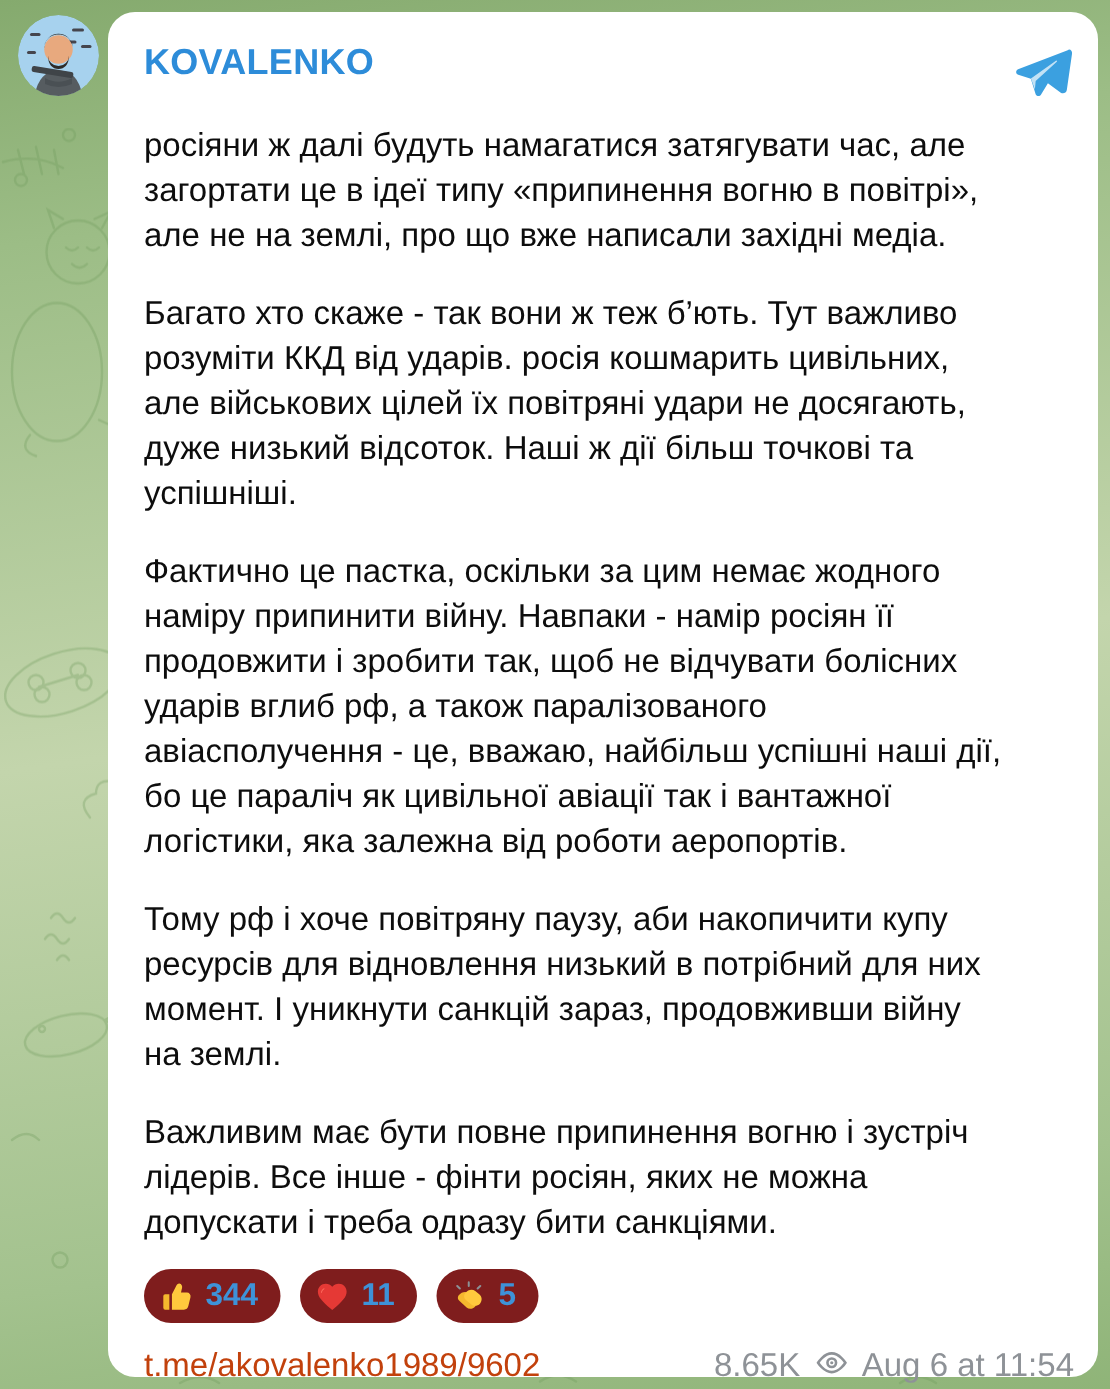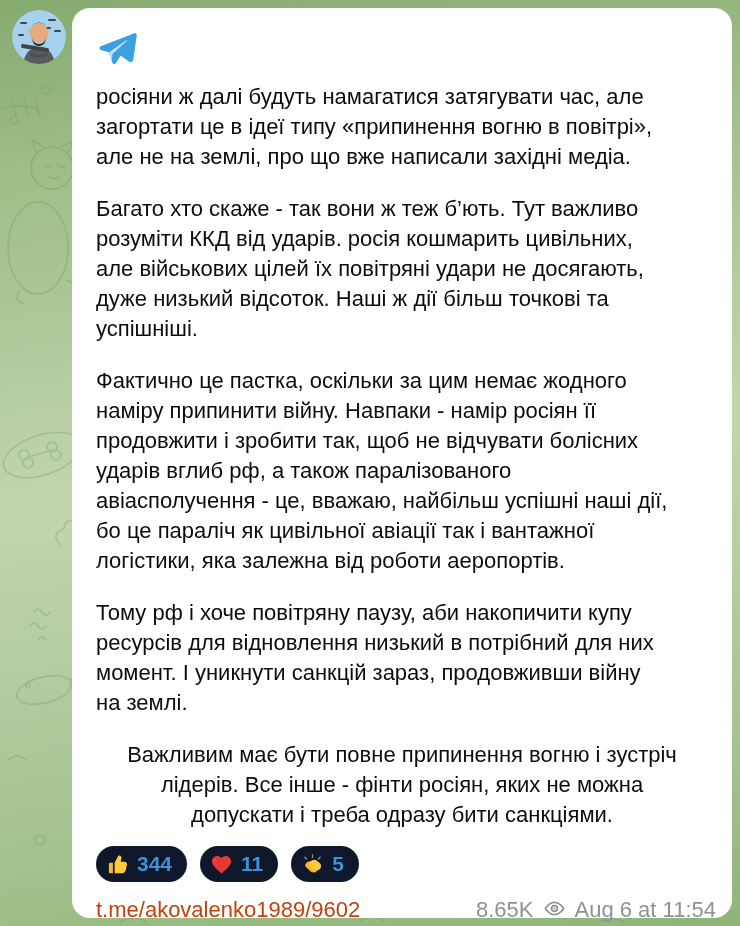--- a/index.html
+++ b/index.html
@@ -23,26 +23,26 @@
   }
   .header{display:flex;justify-content:space-between;align-items:flex-start;}
   .channel-title{
     color:#2d8cd9;font-size:24px;font-weight:bold;line-height:28px;
     letter-spacing:.2px;cursor:pointer;
   }
   .plane-icon{width:42px;height:42px;margin-top:0;cursor:pointer;}
 
   .msg-text{margin-top:12px;font-size:22px;line-height:30px;color:#0d0d0d;width:612px;}
   .para{white-space:pre-line;margin:0 0 22px 0;}
-  .para:last-child{margin-bottom:12px;text-align:center;}
+  .para:last-child{margin-bottom:12px;}
 
   .reactions{display:flex;gap:13px;margin-top:16px;align-items:center;}
   .reaction-pill{
     display:inline-flex;align-items:center;gap:8px;height:36px;
-    background:#0f172a;border-radius:18px;padding:0 15px 0 10px;
+    background:#7f1d1d;border-radius:18px;padding:0 15px 0 10px;
     cursor:pointer;user-select:none;
   }
   .reaction-pill .emoji{width:23px;height:23px;display:block;}
   .reaction-count{color:#3e92d8;font-size:21px;font-weight:bold;}
 
   .footer{
     display:flex;justify-content:space-between;align-items:center;
     margin-top:15px;font-size:22px;
   }
   .post-link{color:#c2410c;text-decoration:none;cursor:pointer;}
@@ -104,20 +104,21 @@
     <path d="M17.5 22 a9.5 9.5 0 0 1 19 0 c0 -2 -1.5 -9 -9.5 -9 s-9.5 7 -9.5 9z" fill="#2e2b28"></path>
     <path d="M20 27 a7 7 0 0 0 14 0 c0 6 -3 9 -7 9 s-7 -3 -7 -9z" fill="#2e2b28"></path>
     <ellipse cx="27" cy="30.5" rx="2.6" ry="1.2" fill="#e8a97e"></ellipse>
     <rect x="9" y="36" width="28" height="4" rx="1.5" fill="#3f4448" transform="rotate(9 23 38)"></rect>
   </svg>
 </div>
 
 <div class="bubble">
 
   <div class="header">
+    <div class="channel-title">KOVALENKO</div>
     <svg class="plane-icon" viewBox="0 0 24 24">
       <path fill="#3ba0e0" d="M21.6 3.1 2.7 10.4c-1 .4-.95 1.8.06 2.1l4.8 1.5 1.8 5.8c.3 1 1.6 1.1 2.1.2l2.6-4.3 4.9 3.6c.9.6 2.1.1 2.3-1l2-13.9c.15-1.1-.9-1.9-1.66-1.3z"></path>
       <path fill="#d2e9f7" d="M7.6 13.9l9.5-6.8c.3-.2.6.2.35.45L9.4 14.9l-.3 3.2z" opacity="0.9"></path>
     </svg>
   </div>
 
   <div class="msg-text">
     <p class="para">росіяни ж далі будуть намагатися затягувати час, але
 загортати це в ідеї типу «припинення вогню в повітрі»,
 але не на землі, про що вже написали західні медіа.</p>

